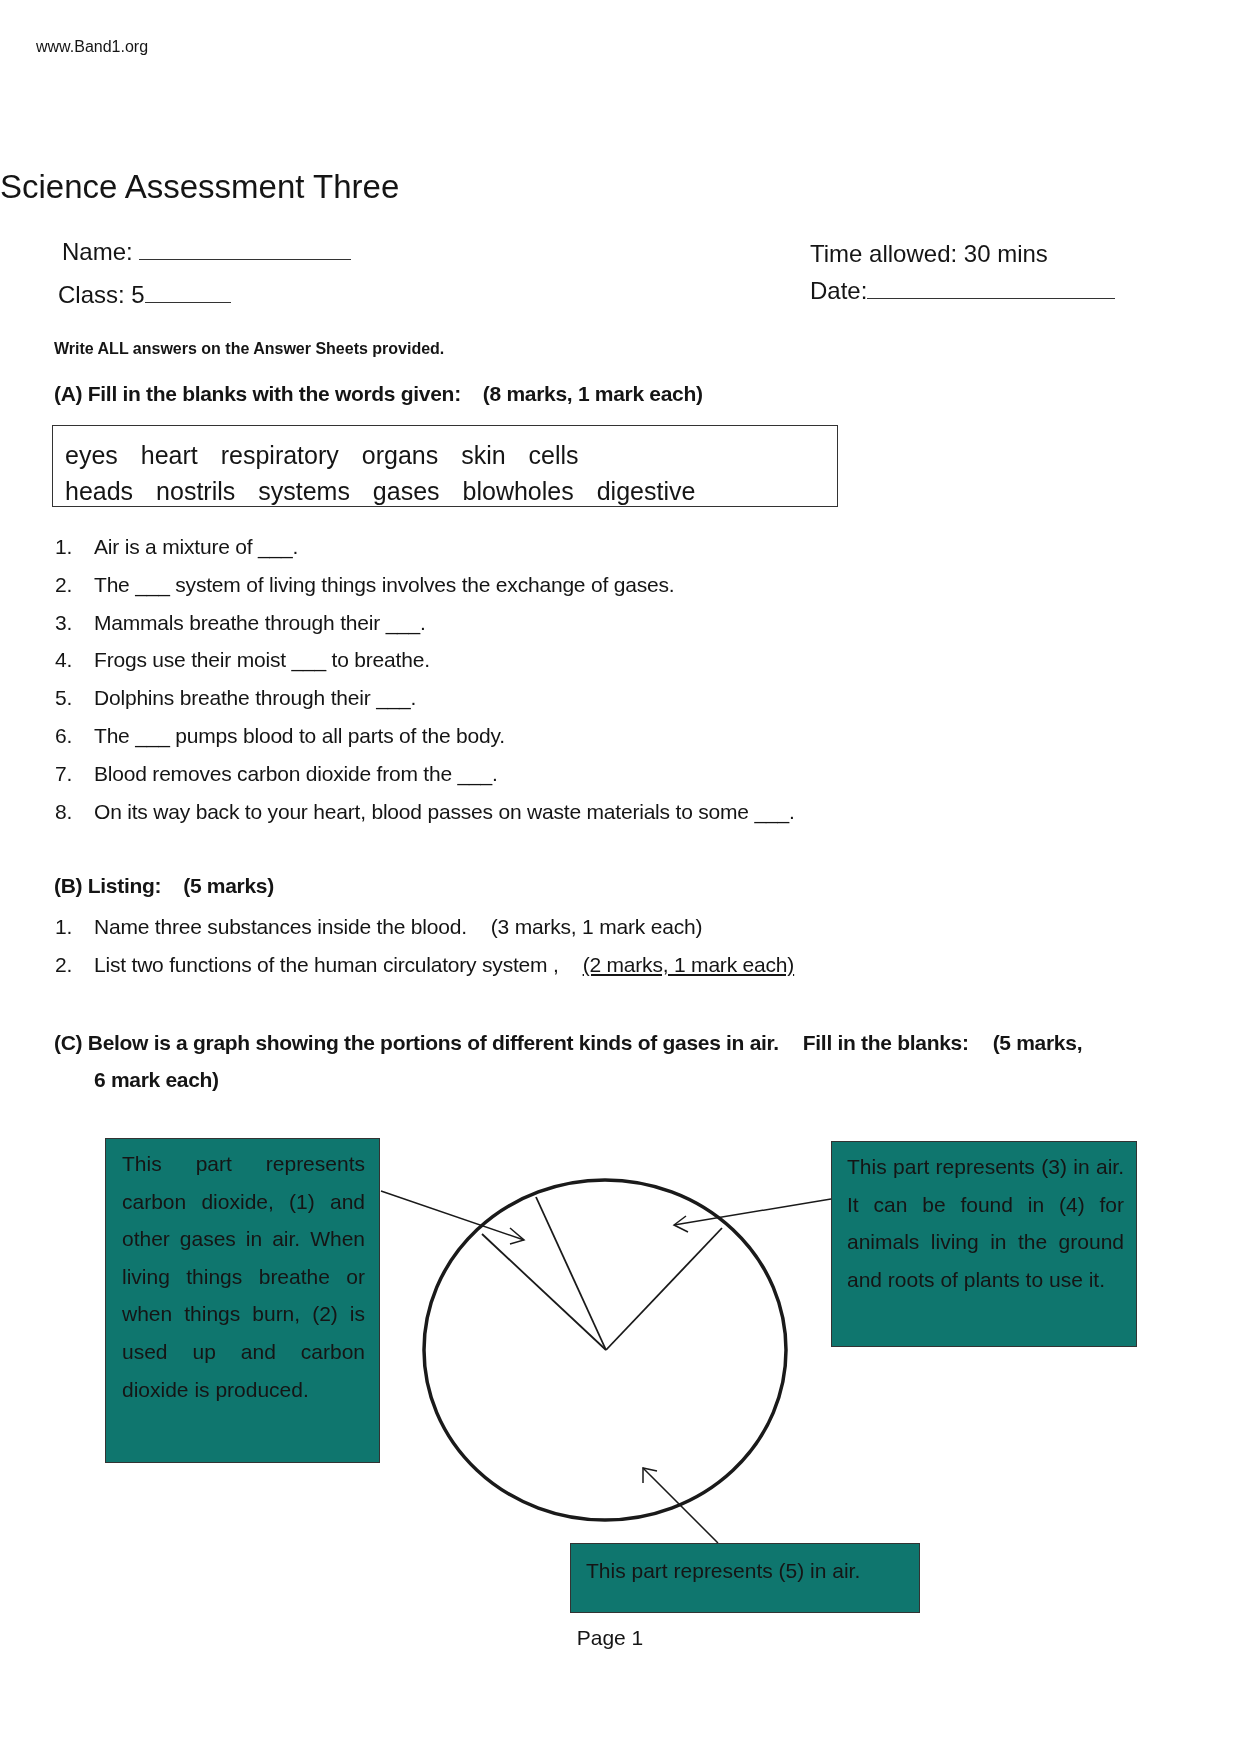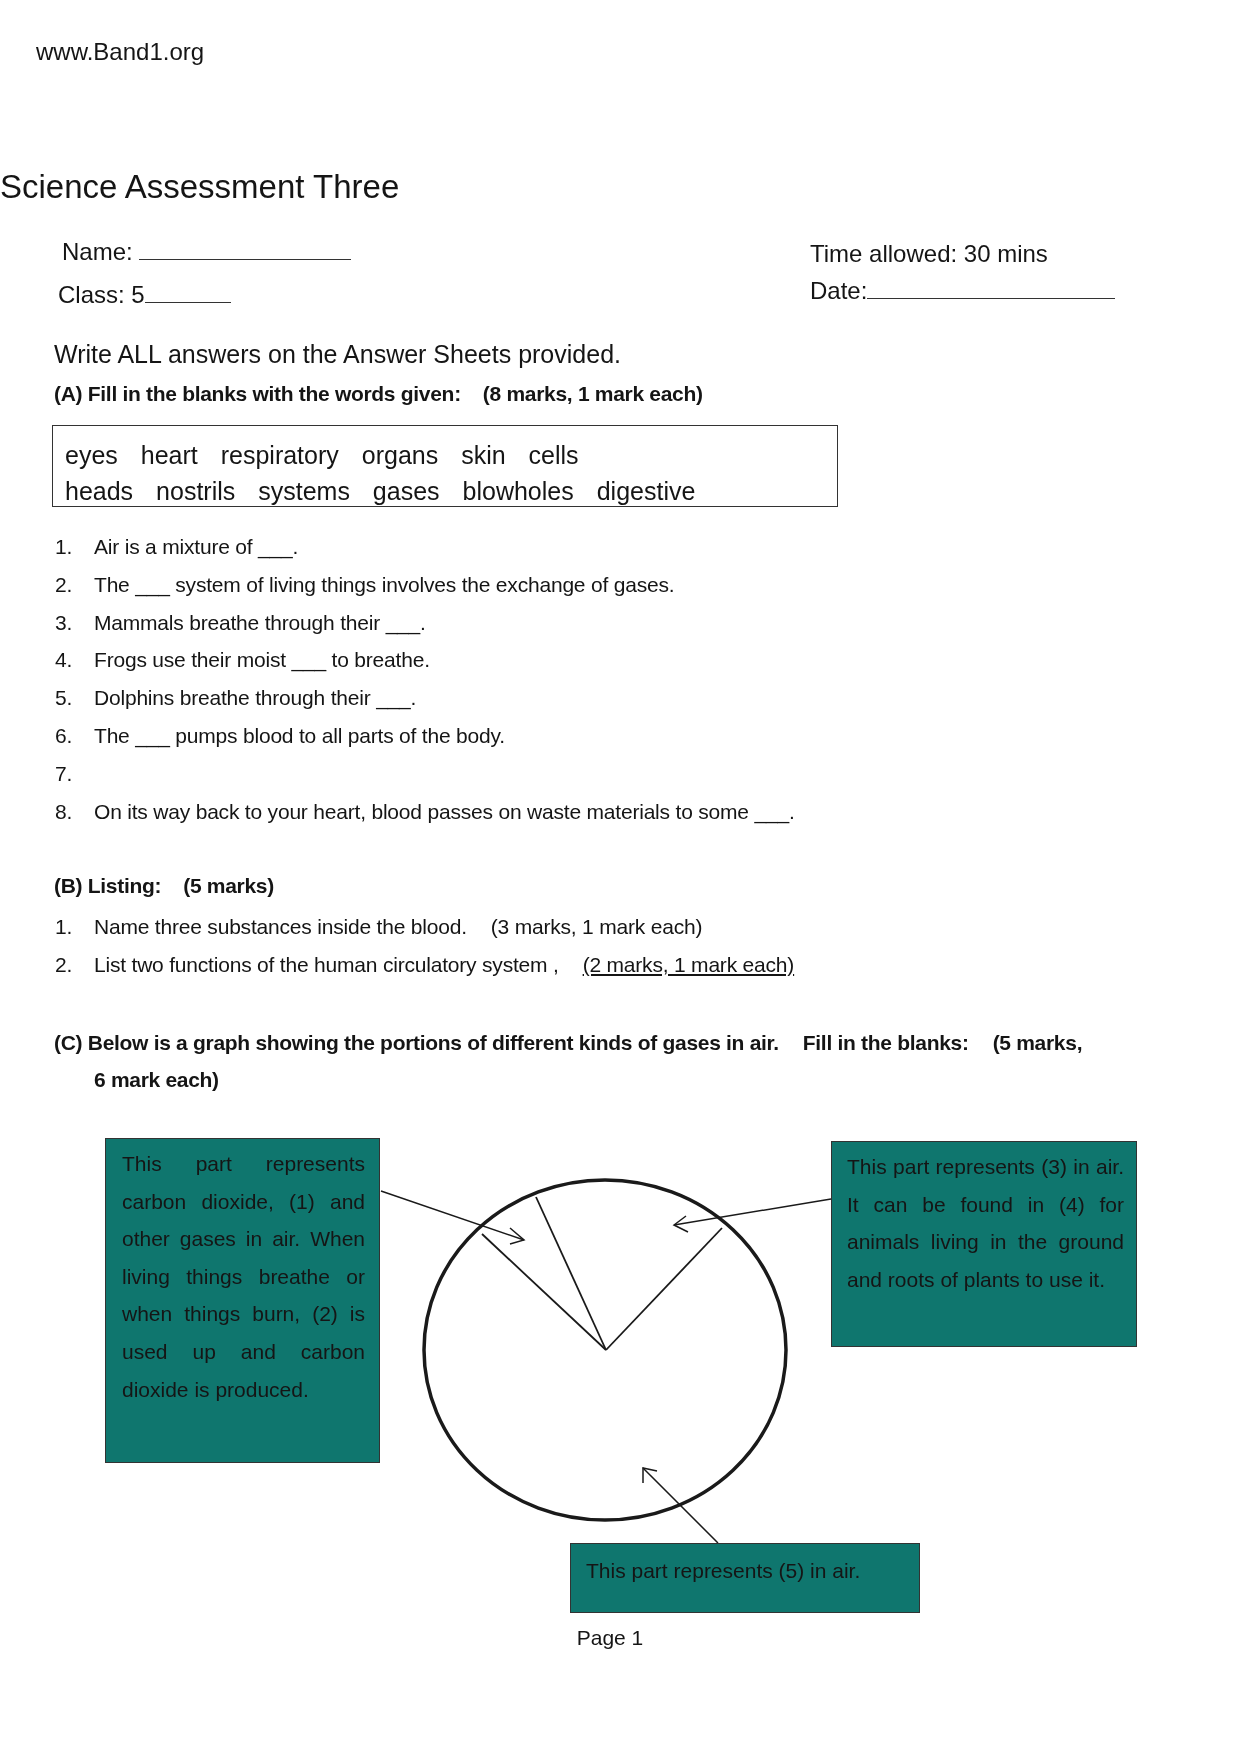--- a/index.html
+++ b/index.html
@@ -1,29 +1,29 @@
 <!DOCTYPE html>
 <html><head>
   <meta charset="utf-8">
   <style>
     html, body { margin: 0; padding: 0; background: #ffffff; }
     body {
       width: 1240px; height: 1754px; position: relative; overflow: hidden;
       font-family: "Liberation Sans", "DejaVu Sans", sans-serif; color: #151515;
     }
     .abs { position: absolute; }
-    .site { left: 36px; top: 38px; font-size: 24px; }
+    .site { left: 36px; top: 38px; font-size: 16px; }
     .title { left: 0; width: 1140px; top: 168px; text-align: left; font-size: 33px; }
     .hdr { font-size: 24px; }
     .blank-line { display: inline-block; border-bottom: 1.5px solid #333; vertical-align: baseline; }
     .name-row { left: 62px; top: 238px; }
     .class-row { left: 58px; top: 281px; }
     .time-row { left: 810px; top: 240px; }
     .date-row { left: 810px; top: 277px; }
-    .instr { left: 54px; top: 340px; font-size: 25px; }
+    .instr { left: 54px; top: 340px; font-size: 16px; font-weight: bold; }
     .sec-head { font-weight: bold; font-size: 21px; letter-spacing: -0.3px; }
     .secA { left: 54px; top: 382px; }
     .marks { margin-left: 22px; }
     .wordbox {
       left: 52px; top: 425px; width: 786px; height: 82px;
       border: 1.5px solid #333; box-sizing: border-box; padding: 11px 10px 0 12px;
       font-size: 25px; line-height: 36px;
     }
     .wordbox .w { margin-right: 16px; }
     ol.qlist { margin: 0; padding: 0; list-style: none; }
@@ -86,21 +86,21 @@
   </div>
 </div>
 
 <ol class="abs qlist qA">
   <li><span class="num">1.</span><span>Air is a mixture of ___.</span></li>
   <li><span class="num">2.</span><span>The ___ system of living things involves the exchange of gases.</span></li>
   <li><span class="num">3.</span><span>Mammals breathe through their ___.</span></li>
   <li><span class="num">4.</span><span>Frogs use their moist ___ to breathe.</span></li>
   <li><span class="num">5.</span><span>Dolphins breathe through their ___.</span></li>
   <li><span class="num">6.</span><span>The ___ pumps blood to all parts of the body.</span></li>
-  <li><span class="num">7.</span></li>
+  <li><span class="num">7.</span><span>Blood removes carbon dioxide from the ___.</span></li>
   <li><span class="num">8.</span><span>On its way back to your heart, blood passes on waste materials to some ___.</span></li>
 </ol>
 
 <div class="abs sec-head secB">
   <span>(B) Listing:</span><span class="marks">(5 marks)</span>
 </div>
 
 <ol class="abs qlist qB">
   <li><span class="num">1.</span><span>Name three substances inside the blood.</span><span style="margin-left:24px;">(3 marks, 1 mark each)</span></li>
   <li><span class="num">2.</span><span>List two functions of the human circulatory system ,</span><span style="margin-left:24px;text-decoration:underline;">(2 marks, 1 mark each)</span></li>

